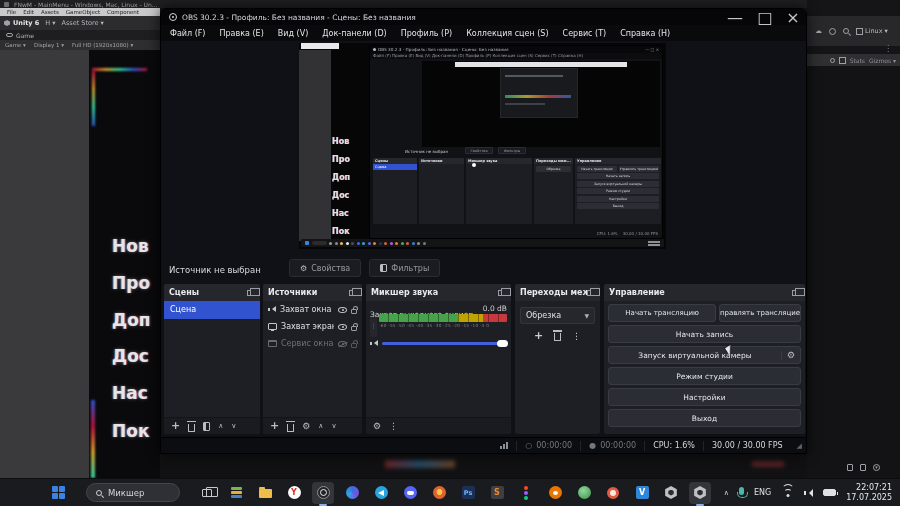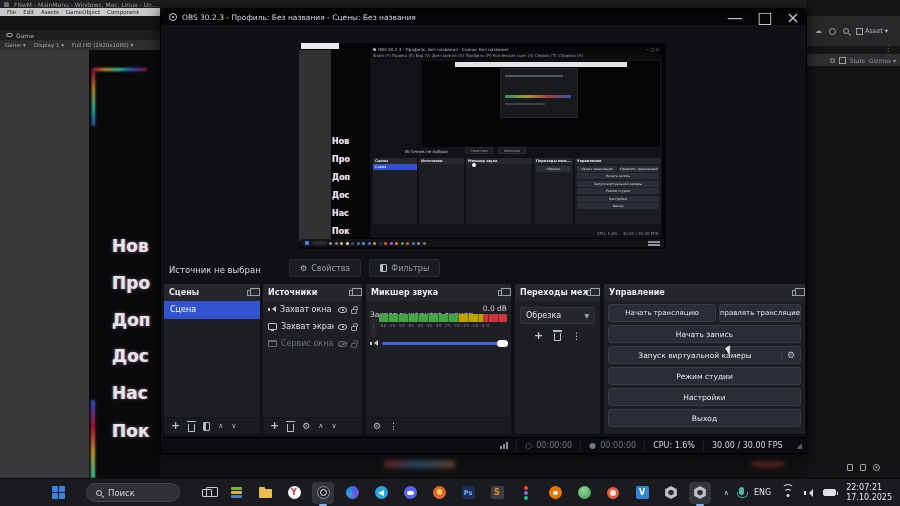--- a/index.html
+++ b/index.html
@@ -221,21 +221,21 @@
   .i-mic::after { content:""; position:absolute; left:-2px; top:5px; width:9px; height:5px; border:1px solid var(--mic-teal); border-top:none; border-radius:0 0 5px 5px; }
   .tr-lang { font-size:8px; color:#dfe0e3; }
   .i-wifi { position:relative; width:13px; height:9px; }
   .i-wifi i { position:absolute; left:50%; bottom:0; transform:translateX(-50%); border:1.4px solid transparent; border-top-color:#dfe0e3; border-radius:50%; }
   .i-wifi .w1 { width:13px; height:13px; } .i-wifi .w2 { width:8px; height:8px; } .i-wifi .w3 { width:3px; height:3px; background:#dfe0e3; border:none; border-radius:50%; bottom:0; }
   .i-vol { position:relative; width:9px; height:8px; }
   .i-vol::before { content:""; position:absolute; left:0; top:2px; width:2px; height:4px; background:#dfe0e3; }
   .i-vol::after { content:""; position:absolute; left:1px; top:0; border:4px solid transparent; border-right:4px solid #dfe0e3; }
   .i-batt { width:13px; height:7px; border:1px solid #dfe0e3; border-radius:2px; position:relative; background:#dfe0e3; }
   .i-batt::after { content:""; position:absolute; right:-3px; top:1.5px; width:1.5px; height:3px; background:#dfe0e3; }
-  .tr-clock { text-align:left; font-size:8px; color:#e8e9eb; line-height:9.5px; }
+  .tr-clock { text-align:right; font-size:8px; color:#e8e9eb; line-height:9.5px; }
 </style>
 </head>
 <body>
 
 <div class="desktop">
 
   <div class="abs u-titlebar">
     <span class="u-appicon"></span>
     <span class="u-title">FNwM - MainMenu - Windows, Mac, Linux - Un...</span>
   </div>
@@ -243,20 +243,28 @@
     <span>—</span>
     <span>□</span>
     <span>×</span>
   </div>
   <div class="abs u-menubar">
     <span>File</span>
     <span>Edit</span>
     <span>Assets</span>
     <span>GameObject</span>
     <span>Component</span>
+  </div>
+  <div class="abs u-toolbar">
+    <span class="u-badge">
+        <i class="u-cube"></i>
+        <span>Unity 6</span>
+      </span>
+    <span class="u-dd"><span>H</span> ▾</span>
+    <span class="u-dd"><span>Asset Store</span> ▾</span>
   </div>
   <div class="abs u-tabrow">
     <span class="u-gameglyph"></span>
     <span>Game</span>
   </div>
   <div class="abs u-gamebar">
     <span><span>Game</span> ▾</span>
     <span><span>Display 1</span> ▾</span>
     <span><span>Full HD (1920x1080)</span> ▾</span>
   </div>
@@ -270,21 +278,21 @@
     <div class="u-menuitem" style="top:260px">Доп</div>
     <div class="u-menuitem" style="top:296px">Дос</div>
     <div class="u-menuitem" style="top:333px">Нас</div>
     <div class="u-menuitem" style="top:371px">Пок</div>
   </div>
   <div class="abs u-right">
     <div class="r-toolbar">
       <span>☁</span>
       <span class="i-ring"></span>
       <span class="i-search"></span>
-      <span class="r-layout"><i class="i-grid"></i><span>Asset</span> ▾</span>
+      <span class="r-layout"><i class="i-grid"></i><span>Linux</span> ▾</span>
     </div>
     <div class="r-dots">⋮</div>
     <div class="r-stats">
       <span class="i-ring" style="width:5px;height:5px"></span>
       <i class="i-grid"></i>
       <span>Stats</span>
       <span><span>Gizmos</span> ▾</span>
     </div>
     <div class="r-game"></div>
     <div class="corner-icons">
@@ -298,20 +306,30 @@
     <i class="blob b2"></i>
   </div>
 
   <div class="abs obs">
     <div class="obs-title">
       <span class="obs-logo"></span>
       <span class="obs-title-text">OBS 30.2.3 - Профиль: Без названия - Сцены: Без названия</span>
       <span class="win-ctl" style="right:60px">—</span>
       <span class="win-ctl" style="right:30px">□</span>
       <span class="win-ctl" style="right:2px">×</span>
+    </div>
+    <div class="obs-menu">
+      <span>Файл (F)</span>
+      <span>Правка (E)</span>
+      <span>Вид (V)</span>
+      <span>Док-панели (D)</span>
+      <span>Профиль (P)</span>
+      <span>Коллекция сцен (S)</span>
+      <span>Сервис (T)</span>
+      <span>Справка (H)</span>
     </div>
     <div class="obs-main">
 
       <div class="abs preview">
         <i class="abs pv-chip"></i>
         <div class="abs pv-left"></div>
         <div class="pv-gm">
           <div>Нов</div>
           <div>Про</div>
           <div>Доп</div>
@@ -561,21 +579,21 @@
 
   <div class="abs taskbar">
     <div class="tb-start">
         <i></i>
         <i></i>
         <i></i>
         <i></i>
       </div>
     <div class="tb-search">
       <span class="i-search"></span>
-      <span>Поиск</span>
+      <span>Микшер</span>
     </div>
     <div class="tb-apps">
       <div class="app">
           <i class="a-tv"></i>
         </div>
       <div class="app">
           <span class="a-stack">
             <i style="background:#7db544"></i>
             <i style="background:#e0b23a"></i>
             <i style="background:#4a7fc9"></i>
@@ -644,17 +662,17 @@
       <span class="tr-lang">ENG</span>
       <span class="i-wifi">
           <i class="w1"></i>
           <i class="w2"></i>
           <i class="w3"></i>
         </span>
       <i class="i-vol"></i>
       <i class="i-batt"></i>
       <div class="tr-clock">
         <div>22:07:21</div>
-        <div>17.10.2025</div>
+        <div>17.07.2025</div>
       </div>
     </div>
   </div>
 </div>
 
 </body></html>

